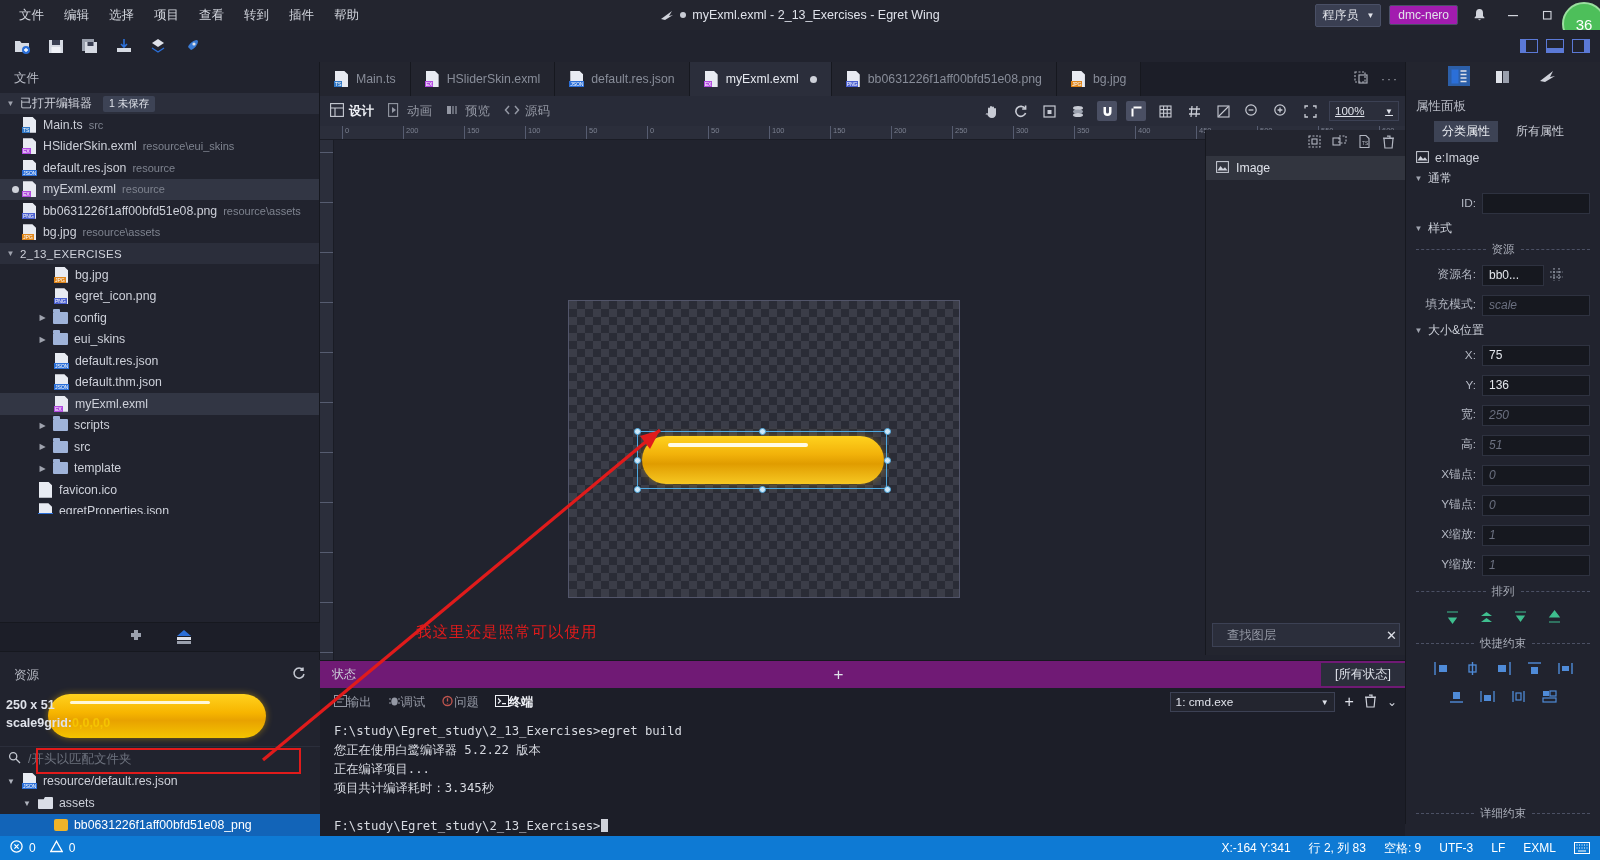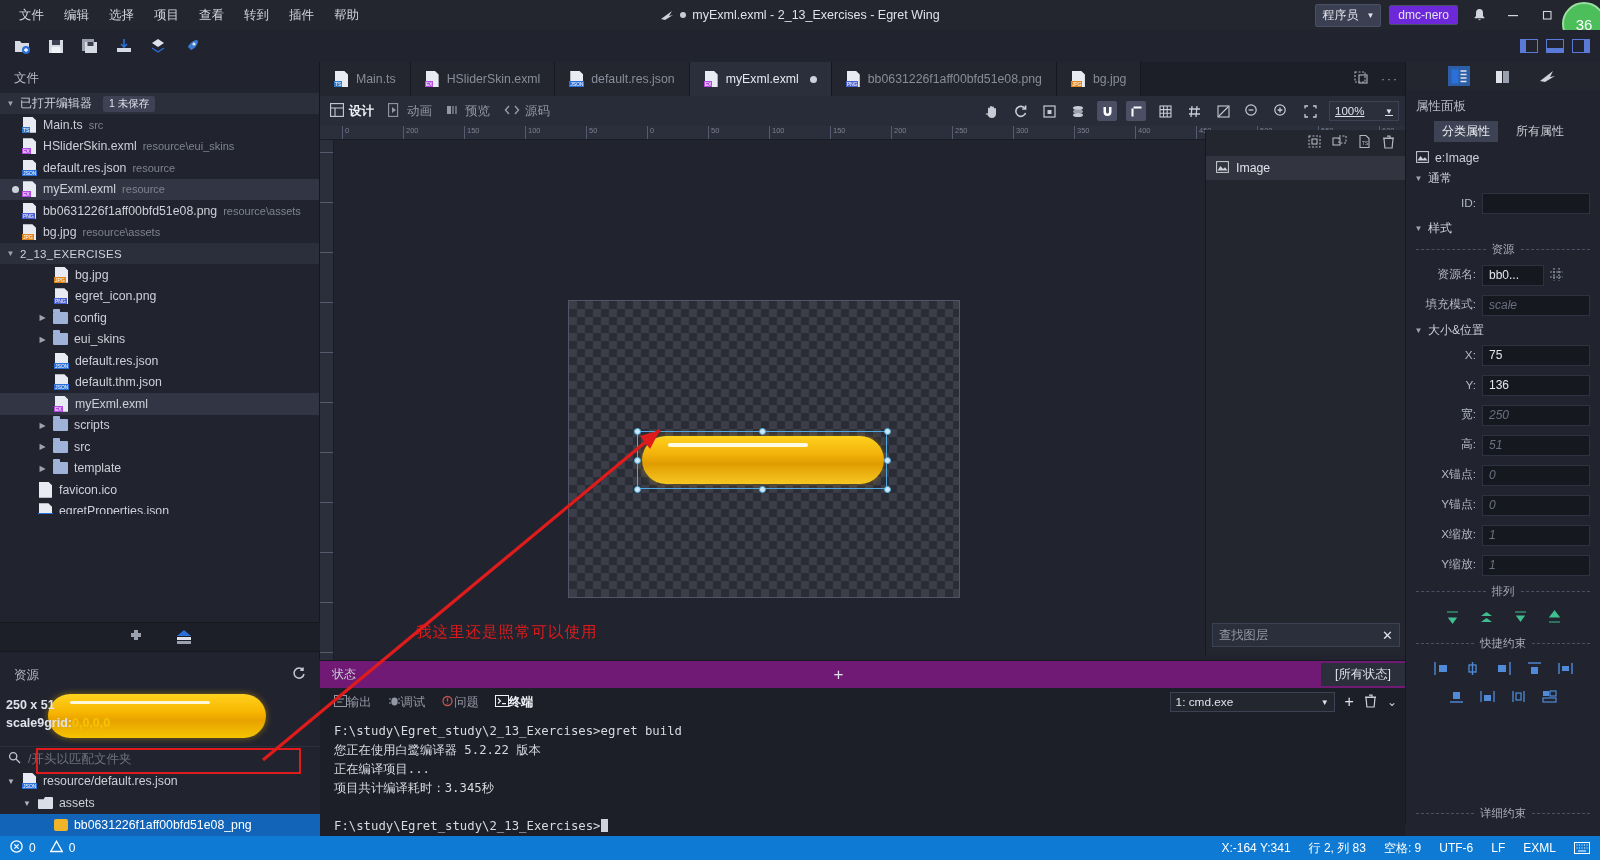--- a/index.html
+++ b/index.html
@@ -34,21 +34,21 @@
   .dot-mod { width:6px;height:6px;border-radius:50%;background:#c8cbd4; display:inline-block;}
   .title-right {
     position:absolute; right:0; top:0; height:30px; display:flex;
     align-items:center; gap:8px; padding-right:6px;
   }
   .role-select {
     background:#3a3f52; border:1px solid #4a5066; border-radius:2px;
     padding:2px 6px; font-size:12px; color:#e2e4ea; display:flex; align-items:center; gap:8px;margin-left:20px;
   }
   .user-chip {
-    background:#6d28d9; border:1px solid #4a5066; border-radius:2px;
+    background:#a21caf; border:1px solid #4a5066; border-radius:2px;
     padding:2px 8px; font-size:12px; color:#e2e4ea;
   }
   .tb-icon { width:26px; height:30px; display:flex; align-items:center; justify-content:center; color:#d2d5dd; }
   .green-badge {
     position:absolute; right:-6px; top:2px; width:44px; height:44px; border-radius:50%;
     background:#4dbf5a; border:2px solid #9adf9f; color:#fff;
     font-size:15px; display:flex; align-items:center; justify-content:center;
   }
 
   
@@ -227,21 +227,21 @@
   .layer-tools { height:26px; display:flex; align-items:center; justify-content:flex-end; gap:10px; padding-right:10px; color:#b3b7c1; }
   .layer-item {
     display:flex;align-items:center;gap:7px;height:24px;padding-left:10px;
     background:#32353f; font-size:12.3px; color:#dfe2ea;
   }
   .layer-search {
     position:absolute; left:6px; bottom:8px; width:188px; height:24px;
     background:#2b2e3b; border:1px solid #3c4154; display:flex; align-items:center; padding:0 6px;
   }
   .layer-search input{flex:1;background:transparent;border:none;outline:none;color:#cdd0d9;font-size:12.3px;
-    font-family:"Liberation Sans",sans-serif;}
+    font-family:"Liberation Sans",sans-serif;margin-left:8px;}
   .layer-search input::placeholder{color:#9498a4;}
 
   
   .statesbar {
     position:absolute;left:0;top:598px;width:1085px;height:28px;background:#701a75;
     border-top:1px solid #16181f; display:flex; align-items:center; gap:12px; padding-left:12px;justify-content:space-between;
   }
   .state-tab { padding:3px 14px; background:#2b2e3b; font-size:12.3px; color:#dfe2ea; }
 
   
@@ -1127,21 +1127,21 @@
         <svg width="13" height="13" viewBox="0 0 13 13">
             <path d="M6.5 1.2 L12.2 11.5 H0.8 Z" fill="none" stroke="#fff" stroke-width="1.3"></path>
           </svg>
       </span>
       <span>0</span>
     </div>
     <div class="sb-right">
       <span class="sb-item">X:-164 Y:341</span>
       <span class="sb-item">行 2, 列 83</span>
       <span class="sb-item">空格: 9</span>
-      <span class="sb-item">UTF-6</span>
+      <span class="sb-item">UTF-3</span>
       <span class="sb-item">LF</span>
       <span class="sb-item">EXML</span>
       <span class="sb-item">
         <svg width="16" height="12" viewBox="0 0 16 12">
             <rect x="0.5" y="0.5" width="15" height="11" fill="none" stroke="#fff" stroke-width="1"></rect>
             <path d="M2.5 3 h1 M5 3 h1 M7.5 3 h1 M10 3 h1 M12.5 3 h1 M2.5 6 h1 M5 6 h1 M7.5 6 h1 M10 6 h1 M12.5 6 h1 M4 9 h8" stroke="#fff" stroke-width="1.1"></path>
           </svg>
       </span>
     </div>
   </div>

